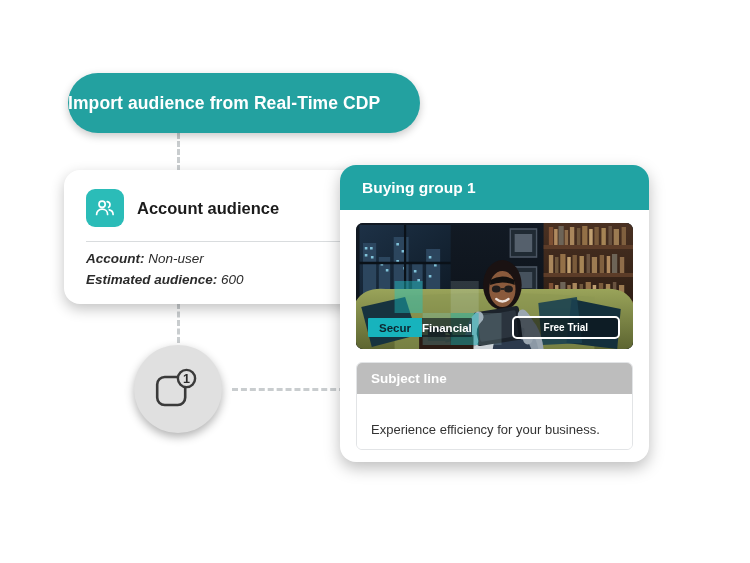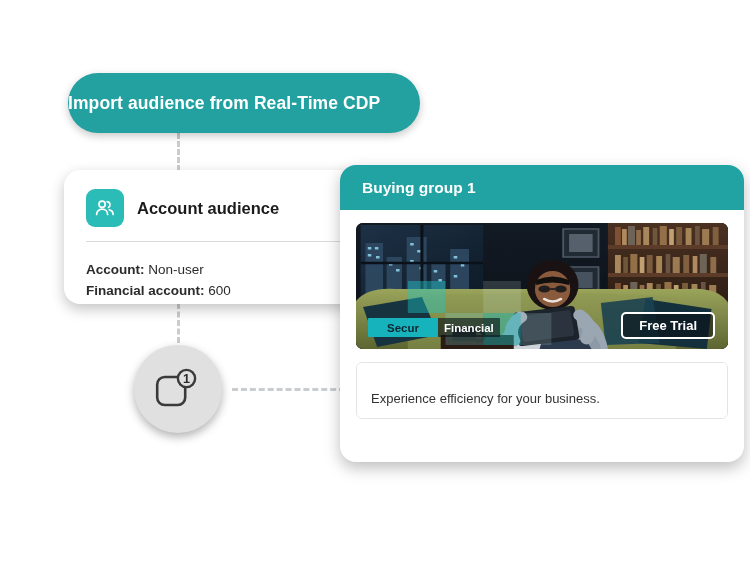--- a/index.html
+++ b/index.html
@@ -100,21 +100,22 @@
     font-size: 16.5px;
     font-weight: bold;
     color: #1b1b1b;
   }
   .card-divider {
     margin: 14px 0 0 0;
     height: 1px;
     background: #d9dcde;
   }
   .card-rows {
-    margin-top: 17px;
+    margin-top: 6px;
+    font-style: italic;
   }
   .card-row {
     font-size: 13.5px;
     color: #2b2b2b;
     line-height: 21px;
     white-space: nowrap;
   }
   .card-row .k { font-weight: bold; }
   .card-row .v { font-weight: normal; }
 
@@ -132,21 +133,21 @@
     align-items: center;
     justify-content: center;
   }
   .node-icon-wrap { position: relative; width: 46px; height: 42px; }
 
   
   #buying-group-panel {
     position: absolute;
     left: 340px;
     top: 165px;
-    width: 404px;
+    width: 309px;
     height: 297px;
     background: #ffffff;
     border-radius: 16px;
     box-shadow: 0 6px 16px rgba(0,0,0,.26);
     overflow: hidden;
     box-sizing: border-box;
   }
   .panel-header {
     height: 45px;
     background: #21a3a3;
@@ -181,41 +182,41 @@
     align-items: stretch;
     height: 19px;
     font-size: 11.5px;
     font-weight: bold;
     border-radius: 1px;
     overflow: hidden;
   }
   .brand-logo .mark {
     background: #17b3bd;
     color: #0d2630;
-    padding: 0 19px;
+    padding: 0 11px;
     display: flex;
     align-items: center;
   }
   .brand-logo .name {
     background: rgba(10,16,22,.62);
     color: #ffffff;
-    padding: 0 6px;
+    padding: 0 0;
     display: flex;
     align-items: center;
   }
   .cta-btn {
     position: absolute;
     right: 13px;
     bottom: 10px;
     border: 2px solid #ffffff;
     border-radius: 5px;
     color: #ffffff;
-    font-size: 13px;
-    font-weight: bold;
-    padding: 4px 16px;
+    font-size: 10px;
+    font-weight: bold;
+    padding: 4px 30px;
     background: rgba(8,12,18,.55);
     white-space: nowrap;
   }
 
   
   .subject-block {
     margin-top: 13px;
     border: 1px solid #e2e4e6;
     border-radius: 6px;
     overflow: hidden;
@@ -264,21 +265,21 @@
     </div>
 
     <div class="card-divider"></div>
 
     <div class="card-rows">
       <div class="card-row">
         <span class="k">Account:</span>
         <span class="v">Non-user</span>
       </div>
       <div class="card-row">
-        <span class="k">Financial account:</span>
+        <span class="k">Estimated audience:</span>
         <span class="v">600</span>
       </div>
     </div>
   </div>
 
   <div id="flow-node">
     <span class="node-icon-wrap">
       <svg width="46" height="42" viewBox="0 0 46 42" aria-hidden="true">
         <rect x="2.2" y="9" width="28" height="28" rx="7.5" ry="7.5" fill="none" stroke="#3a3a3a" stroke-width="2.6"></rect>
         <circle cx="31.5" cy="10.5" r="8.6" fill="#e0e0e0" stroke="#3a3a3a" stroke-width="2.4"></circle>
@@ -442,19 +443,20 @@
 
         <div class="brand-logo">
           <span class="mark">Secur</span>
           <span class="name">Financial</span>
         </div>
 
         <div class="cta-btn">Free Trial</div>
       </div>
 
       <div class="subject-block">
+        <div class="subject-head">Subject line</div>
         <div class="subject-body">Experience efficiency for your business.</div>
       </div>
 
     </div>
   </div>
 
 </div>
 
 </body></html>

